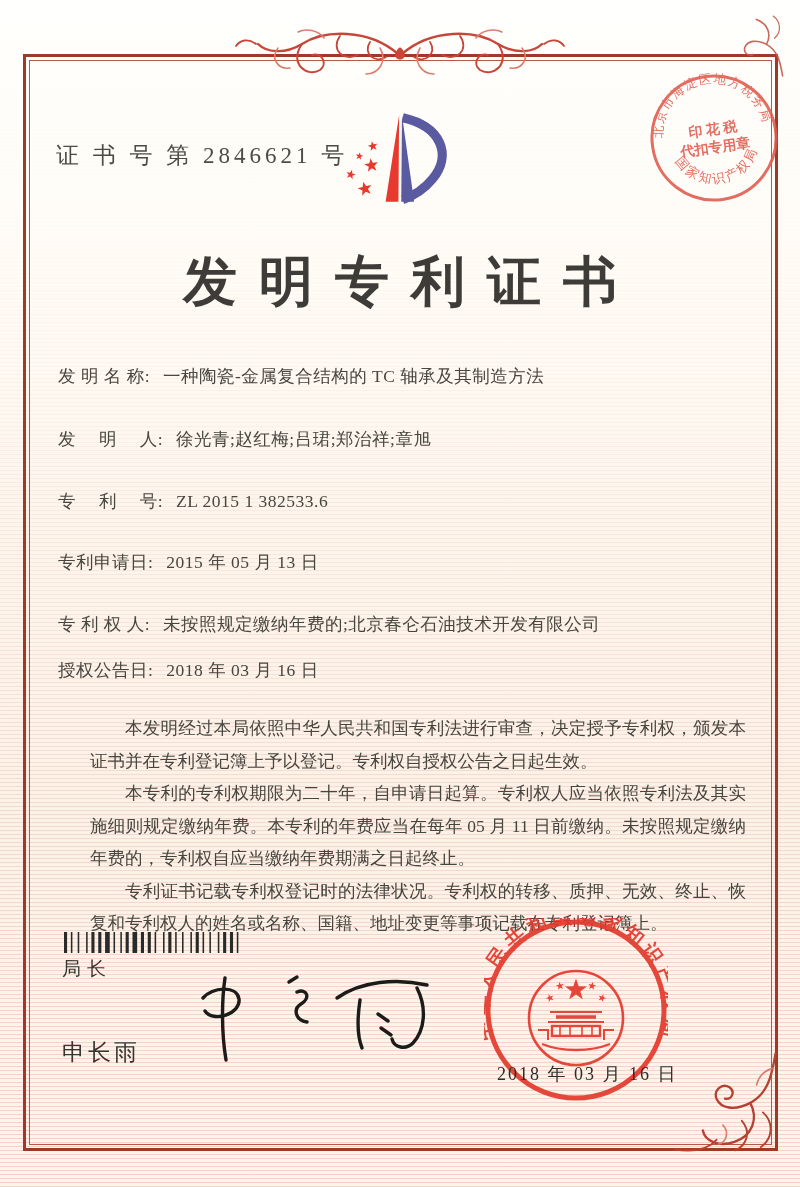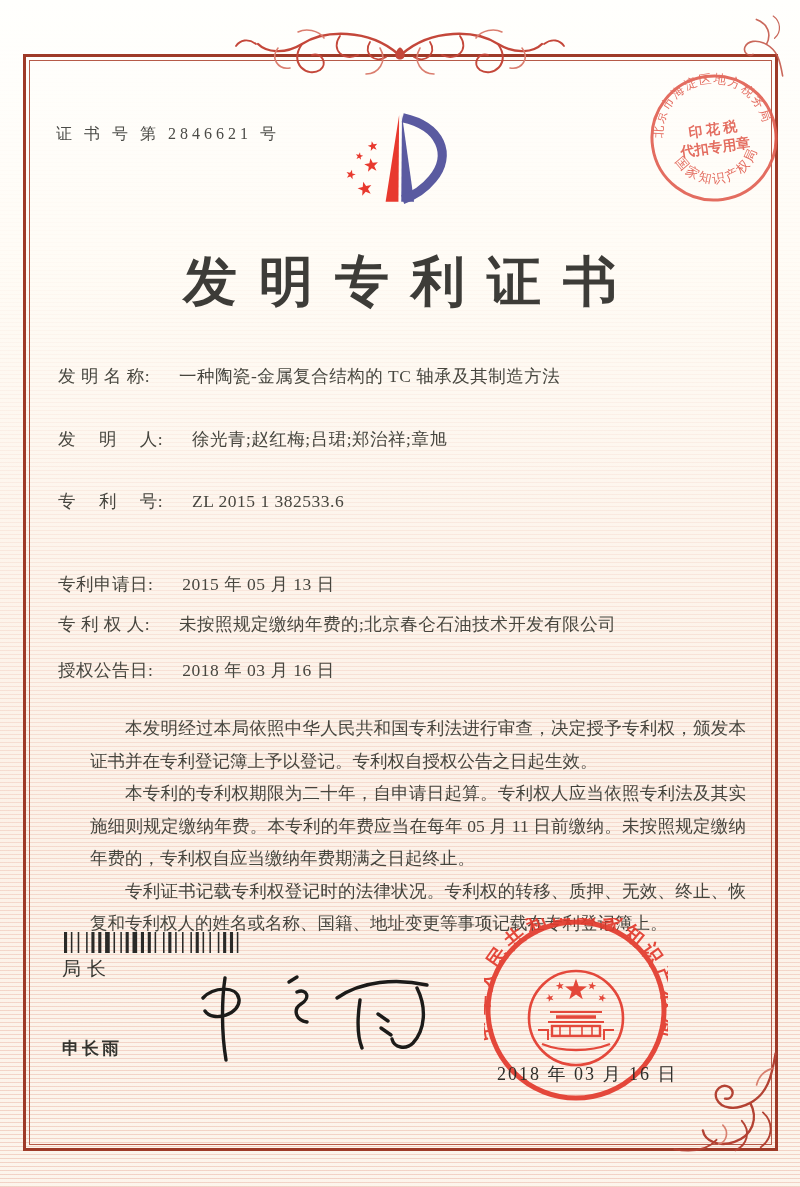--- a/index.html
+++ b/index.html
@@ -23,44 +23,44 @@
     position:absolute; left:23px; top:54px; right:22px; bottom:36px;
     border:3px solid #9e3a28;
   }
   .frame-inner {
     position:absolute; inset:3px;
     border:1px solid #b65a48;
   }
 
   .content { position:absolute; inset:0; }
 
-  .cert-no { position:absolute; left:56px; top:124px; font-size:16px; letter-spacing:4px; color:#4b4b47; }
+  .cert-no { position:absolute; left:56px; top:140px; font-size:23px; letter-spacing:4px; color:#4b4b47; }
 
   .logo { position:absolute; left:333px; top:110px; width:128px; height:108px; }
 
   .title { position:absolute; left:0; top:246px; width:100%; text-align:center;
            font-size:54px; font-weight:bold; color:#3d3c38; letter-spacing:22px; text-indent:22px; }
 
   .field { position:absolute; left:58px; right:56px; font-size:17.5px; color:#47463f;
            white-space:nowrap; letter-spacing:0.5px; }
   .field .lab { display:inline-block;text-align:center; }
-  .field .val { margin-left:24px; }
+  .field .val { margin-left:8px; }
   .f0 { top:364px; } .f1 { top:427px; } .f2 { top:489px; }
-  .f3 { top:572px; } .f4 { top:612px; } .f5 { top:658px; }
+  .f3 { top:550px; } .f4 { top:612px; } .f5 { top:658px; }
 
   .body-text { position:absolute; left:58px; right:54px; top:712px; font-size:17.5px;
                color:#46453e; line-height:32.5px; text-align:justify; }
   .body-text p { text-indent:2em;margin-left:32px; }
 
   .barcode { position:absolute; left:64px; top:932px; width:226px; height:21px; }
 
   .director-title { position:absolute; left:62px; top:956px; font-size:19px; letter-spacing:6px; color:#35342f;
                     font-family:"Liberation Sans","DejaVu Sans",sans-serif; }
-  .director-name  { position:absolute; left:62px; top:1037px; font-size:17px; letter-spacing:3px; color:#35342f;
-                    font-family:"Liberation Sans","DejaVu Sans",sans-serif;font-weight:bold; }
+  .director-name  { position:absolute; left:62px; top:1037px; font-size:23px; letter-spacing:3px; color:#35342f;
+                    font-family:"Liberation Sans","DejaVu Sans",sans-serif; }
 
   .signature { position:absolute; left:185px; top:968px; width:270px; height:100px; }
 
   .seal { position:absolute; left:484px; top:918px; width:184px; height:184px; opacity:0.92; }
 
   .issue-date { position:absolute; left:497px; top:1062px; font-size:18px; color:#2e2d29; letter-spacing:2px; z-index:5; }
 
   .tax-stamp { position:absolute; left:648px; top:72px; width:132px; height:132px;
                transform:rotate(-8deg); opacity:0.88; }
 

